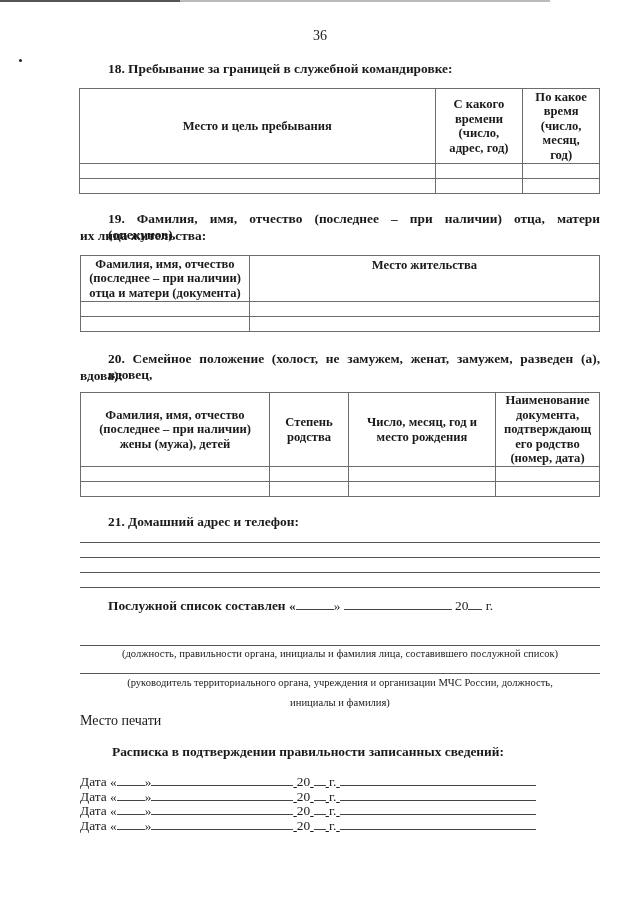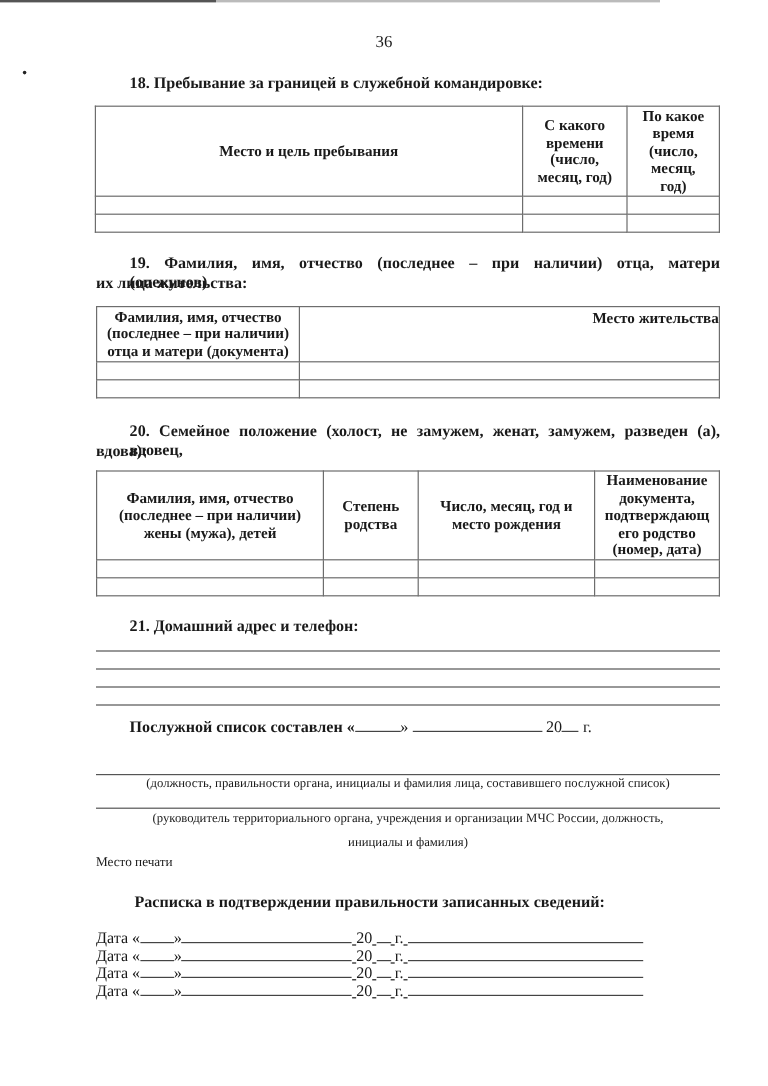--- a/index.html
+++ b/index.html
@@ -9,21 +9,21 @@
   .scanline { position:absolute; left:0; top:0; height:2px; width:550px;
               background:linear-gradient(to right,#555 0,#555 180px,#bbb 180px,#bbb 100%); }
   .dot { position:absolute; left:19px; top:59px; width:3px; height:3px; background:#222; border-radius:50%; }
   .pagenum { left:0; width:640px; top:28px; text-align:center; font-size:14px; }
   .heading { font-weight:bold; font-size:13.4px; line-height:16px; }
   table.form { position:absolute; border-collapse:collapse; font-weight:bold; font-size:12.6px; line-height:14.5px; }
   table.form td, table.form th { border:1.3px solid #6d6d6d; padding:0; text-align:center; font-weight:bold; }
   table.form th { vertical-align:middle; }
   .hline { position:absolute; height:0; border-top:1.3px solid #555; }
   .caption { position:absolute; font-size:10.6px; text-align:center; line-height:13px; }
-  .plain { font-size:11px; }
+  .plain { font-size:14px; }
   .date-row { position:absolute; left:80px; font-size:13.4px; line-height:15px; white-space:nowrap;text-decoration:underline; }
   .date-row span { display:inline-block; }
   .blank { border-bottom:1px solid #444; height:12px; vertical-align:baseline; }
 </style>
 </head>
 <body>
 
 <div class="scanline"></div>
 <div class="dot"></div>
 
@@ -33,21 +33,21 @@
 <table class="form" style="left:79px; top:88px; width:521px;">
   <tbody>
       <tr style="height:75px;">
     <th style="width:357px;">
       <span>Место и цель пребывания</span>
     </th>
     <th style="width:87px;">
       <div>С какого</div>
       <div>времени</div>
       <div>(число,</div>
-      <div>месяц, год)</div>
+      <div>адрес, год)</div>
     </th>
     <th style="width:76px;">
       <div>По какое</div>
       <div>время</div>
       <div>(число,</div>
       <div>месяц,</div>
       <div>год)</div>
     </th>
   </tr>
   <tr style="height:15px;">
@@ -66,21 +66,21 @@
 <div class="abs heading" style="left:108px; top:211px; width:492px; text-align:justify; text-align-last:justify; word-spacing:2px;">19. Фамилия, имя, отчество (последнее – при наличии) отца, матери (опекунов)</div>
 <div class="abs heading" style="left:80px; top:228px;">их лица жительства:</div>
 <table class="form" style="left:80px; top:255px; width:520px;">
   <tbody>
       <tr style="height:46px;">
     <th style="width:168px; vertical-align:middle;">
       <div>Фамилия, имя, отчество</div>
       <div>(последнее – при наличии)</div>
       <div>отца и матери (документа)</div>
     </th>
-    <th style="vertical-align:top; padding-top:2px;text-align:right;">
+    <th style="vertical-align:top; padding-top:2px;">
       <span>Место жительства</span>
     </th>
   </tr>
   <tr style="height:15px;">
     <td></td>
     <td></td>
   </tr>
   <tr style="height:15px;">
     <td></td>
     <td></td>

